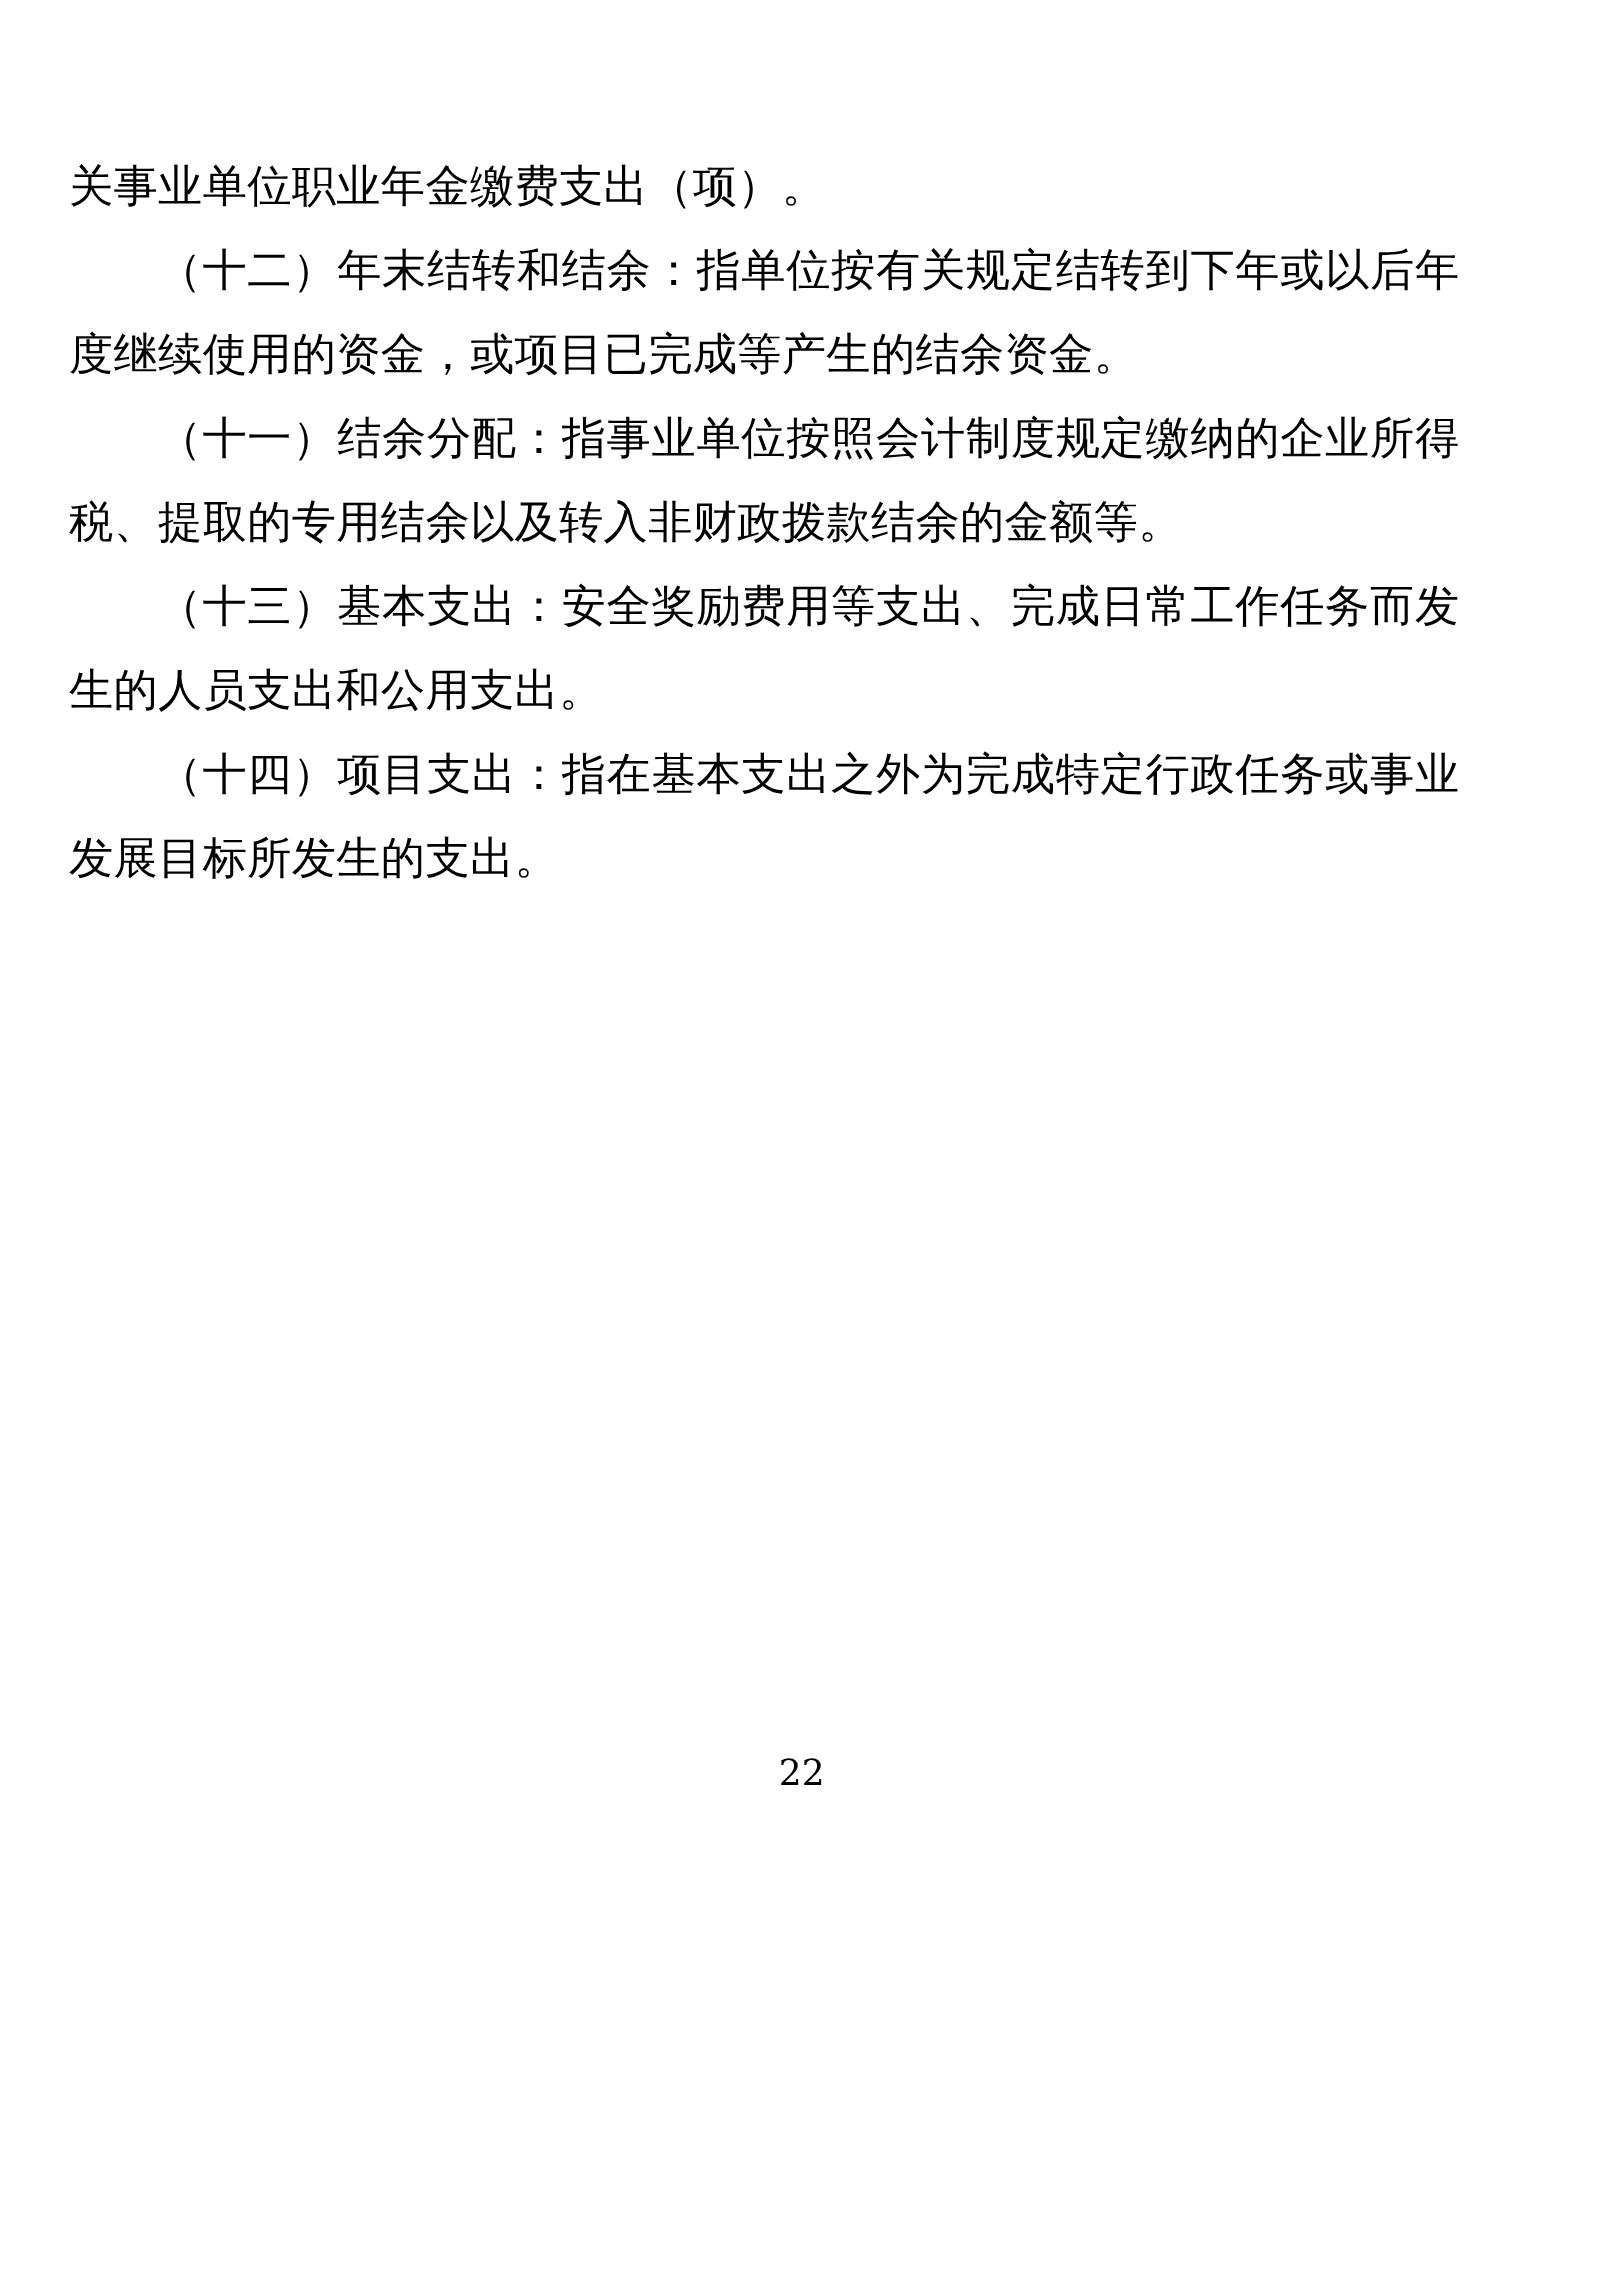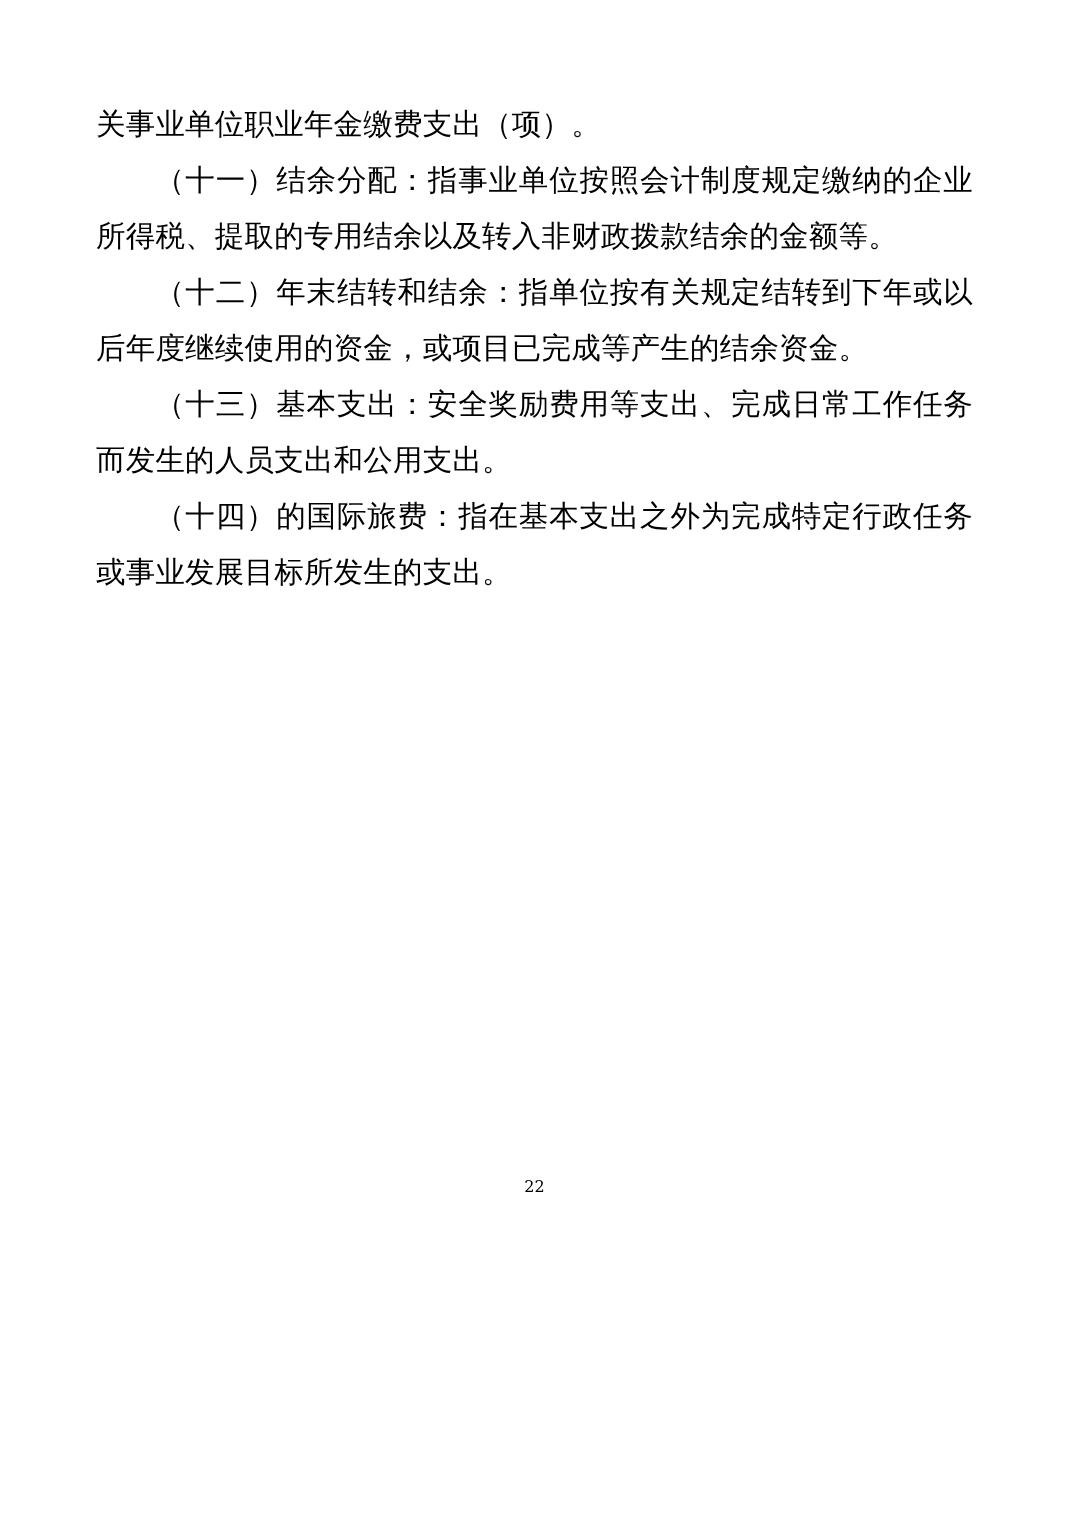--- a/index.html
+++ b/index.html
@@ -15,21 +15,21 @@
     position: relative;
     overflow: hidden;
   }
   .page {
     position: absolute;
     left: 0;
     top: 0;
     width: 1069px;
     height: 1288px;
     box-sizing: border-box;
-    padding: 96px 96px 40px 96px;
+    padding: 96px 96px 40px 46px;
   }
   .body-text {
     font-size: 29.5px;
     line-height: 56px;
     text-align: justify;
     text-justify: inter-ideograph;
     letter-spacing: 0.2px;
   }
   .para {
     margin: 0;
@@ -37,30 +37,30 @@
   }
   .para.indent {
     text-indent: 2em;
   }
   .page-number {
     position: absolute;
     left: 0;
     right: 0;
     bottom: 92px;
     text-align: center;
-    font-size: 16px;
+    font-size: 24px;
     font-family: "DejaVu Serif", "Liberation Serif", serif;
     color: #000000;
   }
 </style>
 </head>
 <body>
 
 <div class="page">
   <div class="body-text">
     <p class="para">关事业单位职业年金缴费支出（项）。</p>
+    <p class="para indent">（十二）年末结转和结余：指单位按有关规定结转到下年或以后年度继续使用的资金，或项目已完成等产生的结余资金。</p>
     <p class="para indent">（十一）结余分配：指事业单位按照会计制度规定缴纳的企业所得税、提取的专用结余以及转入非财政拨款结余的金额等。</p>
-    <p class="para indent">（十二）年末结转和结余：指单位按有关规定结转到下年或以后年度继续使用的资金，或项目已完成等产生的结余资金。</p>
     <p class="para indent">（十三）基本支出：安全奖励费用等支出、完成日常工作任务而发生的人员支出和公用支出。</p>
-    <p class="para indent">（十四）的国际旅费：指在基本支出之外为完成特定行政任务或事业发展目标所发生的支出。</p>
+    <p class="para indent">（十四）项目支出：指在基本支出之外为完成特定行政任务或事业发展目标所发生的支出。</p>
   </div>
   <div class="page-number">22</div>
 </div>
 
 </body></html>

